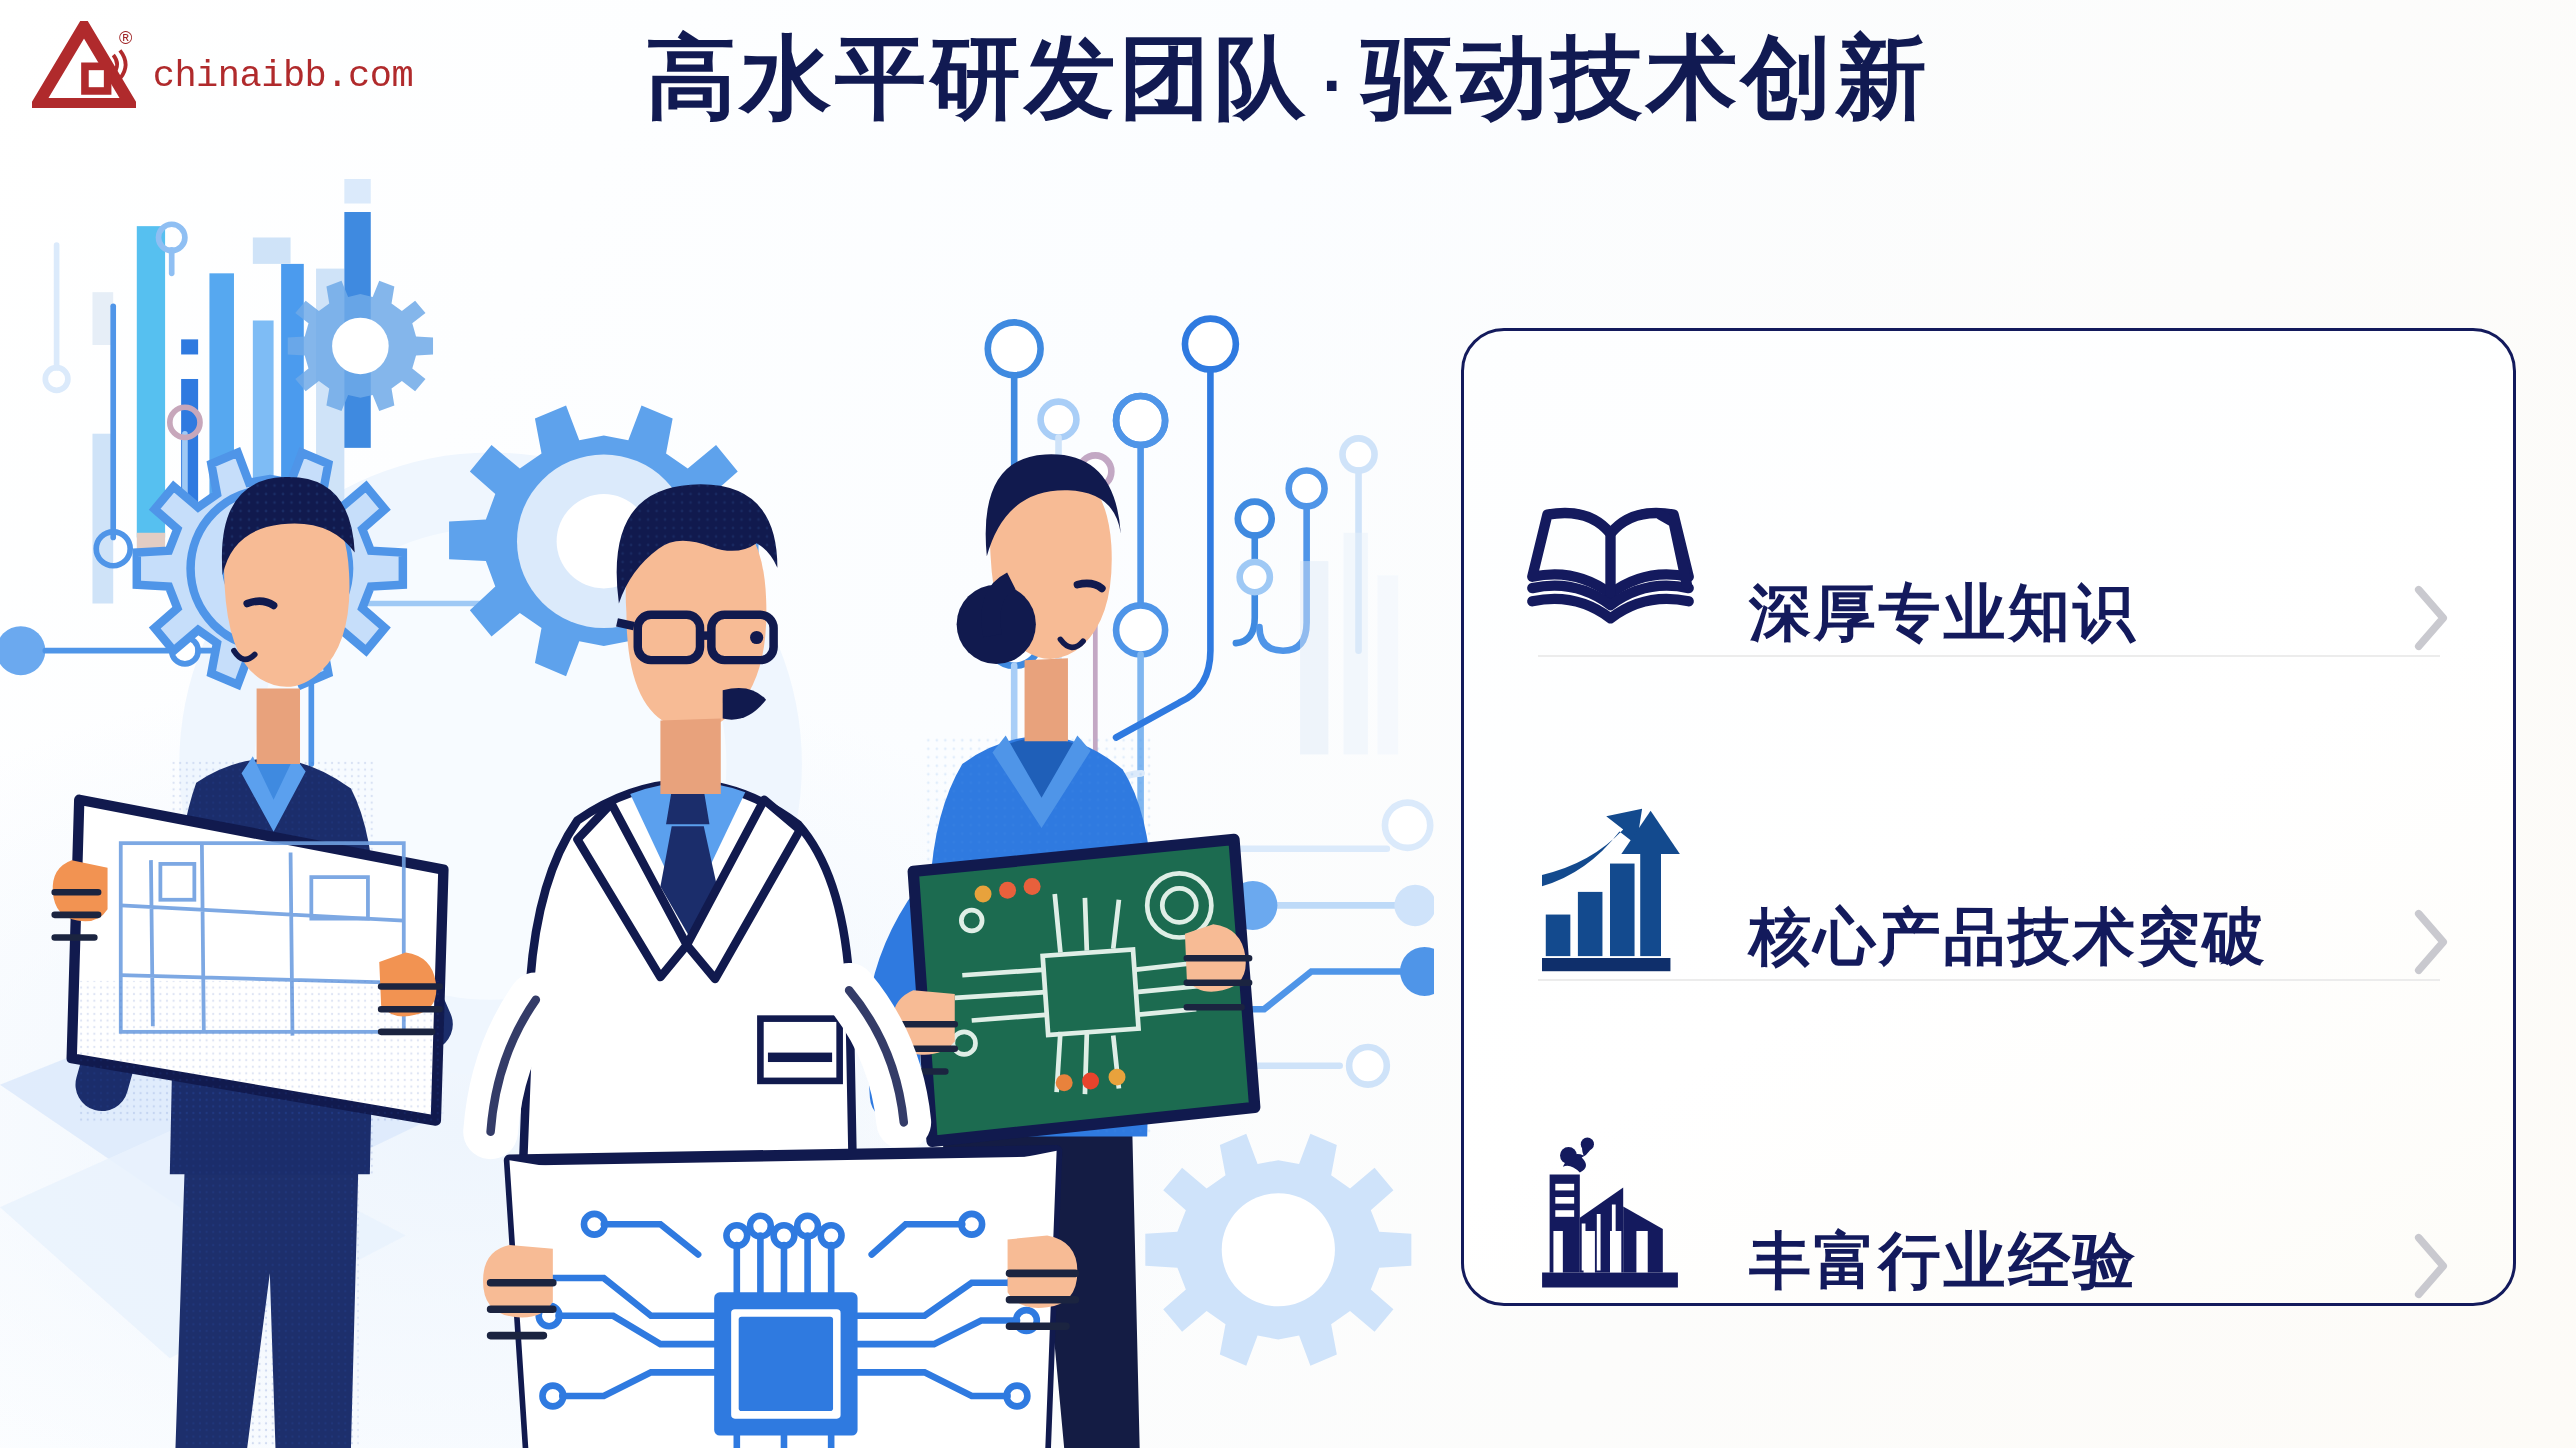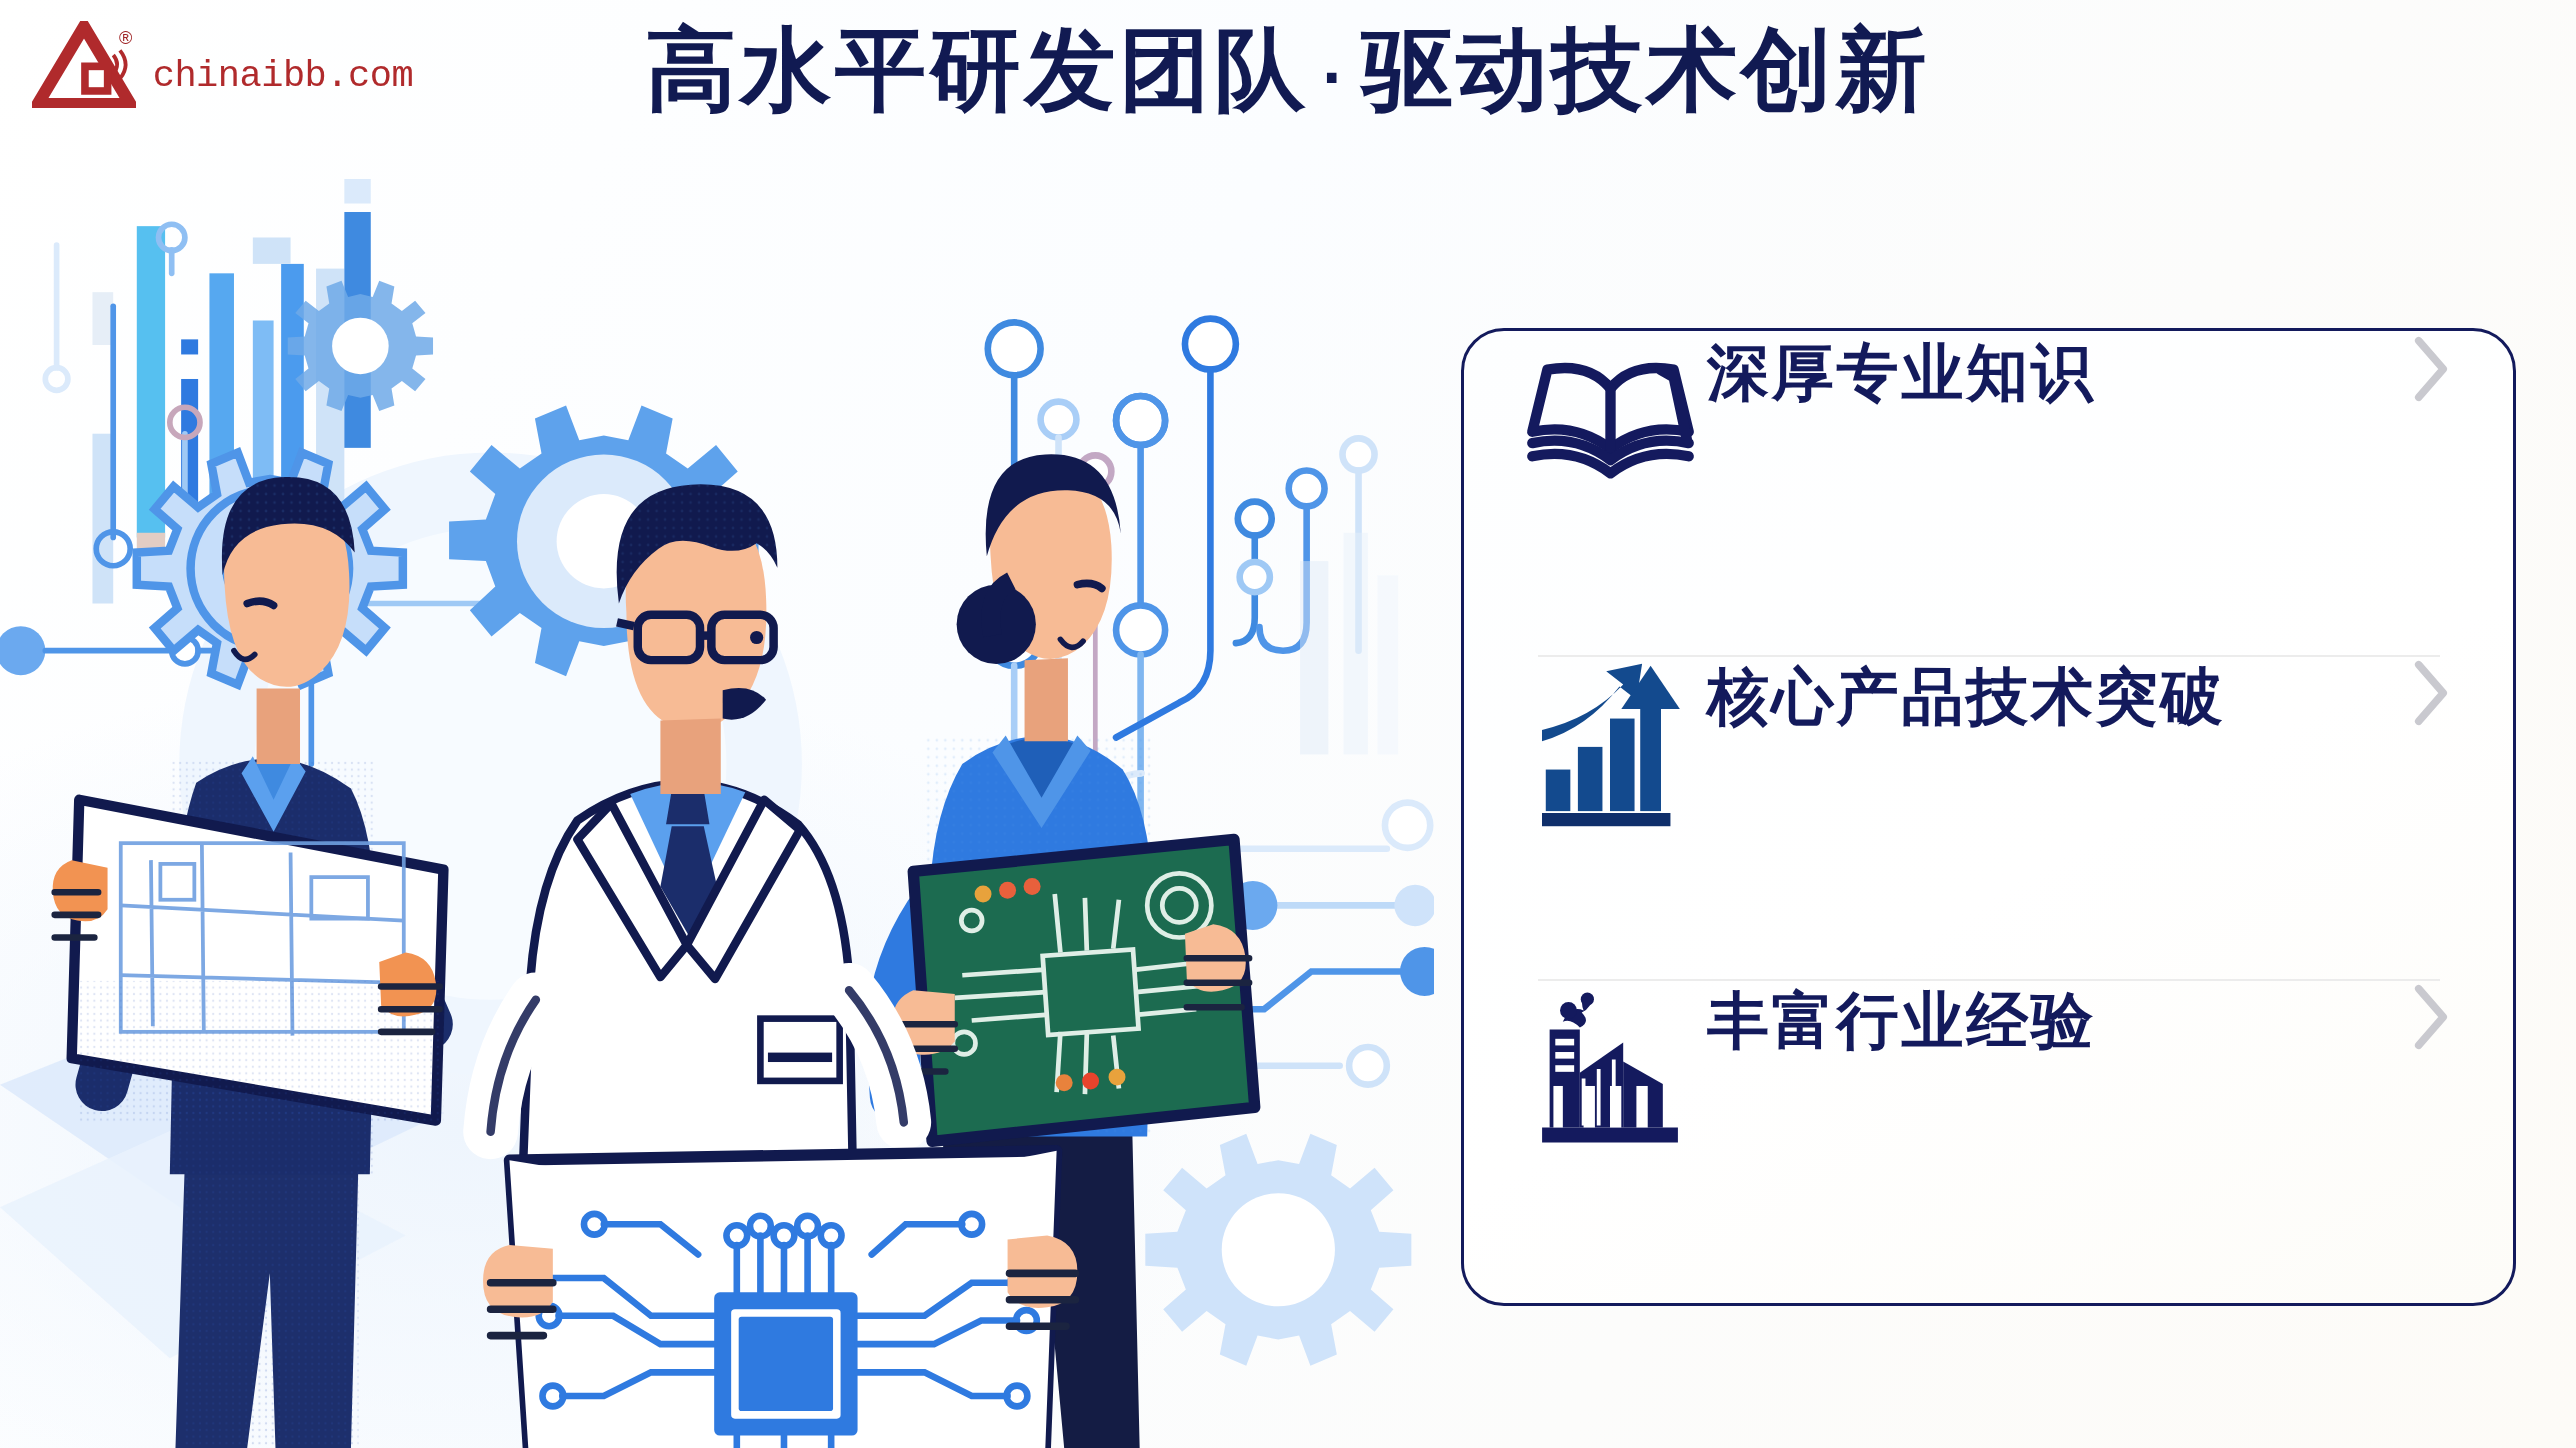--- a/index.html
+++ b/index.html
@@ -30,21 +30,21 @@
     font-size: 18px; color: #9f2224; line-height: 1;
   }
   .logo-text {
     font-size: 37px; color: #b02a2c; letter-spacing: -0.5px;
     font-family: Liberation Mono, monospace;
     margin-left: 11px; padding-top: 22.6px;
   }
 
   .page-title {
     position: absolute; left: 0; top: 0; width: 2576px;
-    text-align: center; padding-top: 20px;
+    text-align: center; padding-top: 28px;
     font-size: 91px; font-weight: 700; color: #111a52;
     letter-spacing: 3.8px; line-height: 1.1;
     white-space: nowrap;
   }
   .page-title .dot { font-size: 68px; vertical-align: middle; padding: 0 13.2px; }
 
   
   .illus {
     position: absolute; left: 0; top: 160px;
     width: 1434px; height: 1288px;
@@ -57,21 +57,21 @@
     position: absolute;
     left: 1461px; top: 328px;
     width: 1055px; height: 978px;
     border: 3.8px solid #131a5c;
     border-radius: 43px;
     background: linear-gradient(150deg, #fdfeff 0%, #ffffff 55%, #fdfcf8 100%);
   }
   .panel-list { display: flex; flex-direction: column; height: 100%; padding: 0 49px; }
   .feature-row {
     flex: 1 1 0;
-    display: flex; align-items: flex-start; 
+    display: flex; align-items: flex-end; gap: 42px;
     position: relative;
     cursor: pointer;
   }
   .feature-row + .feature-row::before {
     content: ""; position: absolute; left: 24.5px; right: 24.5px; top: 0;
     height: 1.9px; background: #ececec;
   }
   .feature-icon {
     width: 194px; min-width: 194px; height: 179px;
     display: flex; align-items: center; justify-content: center;

